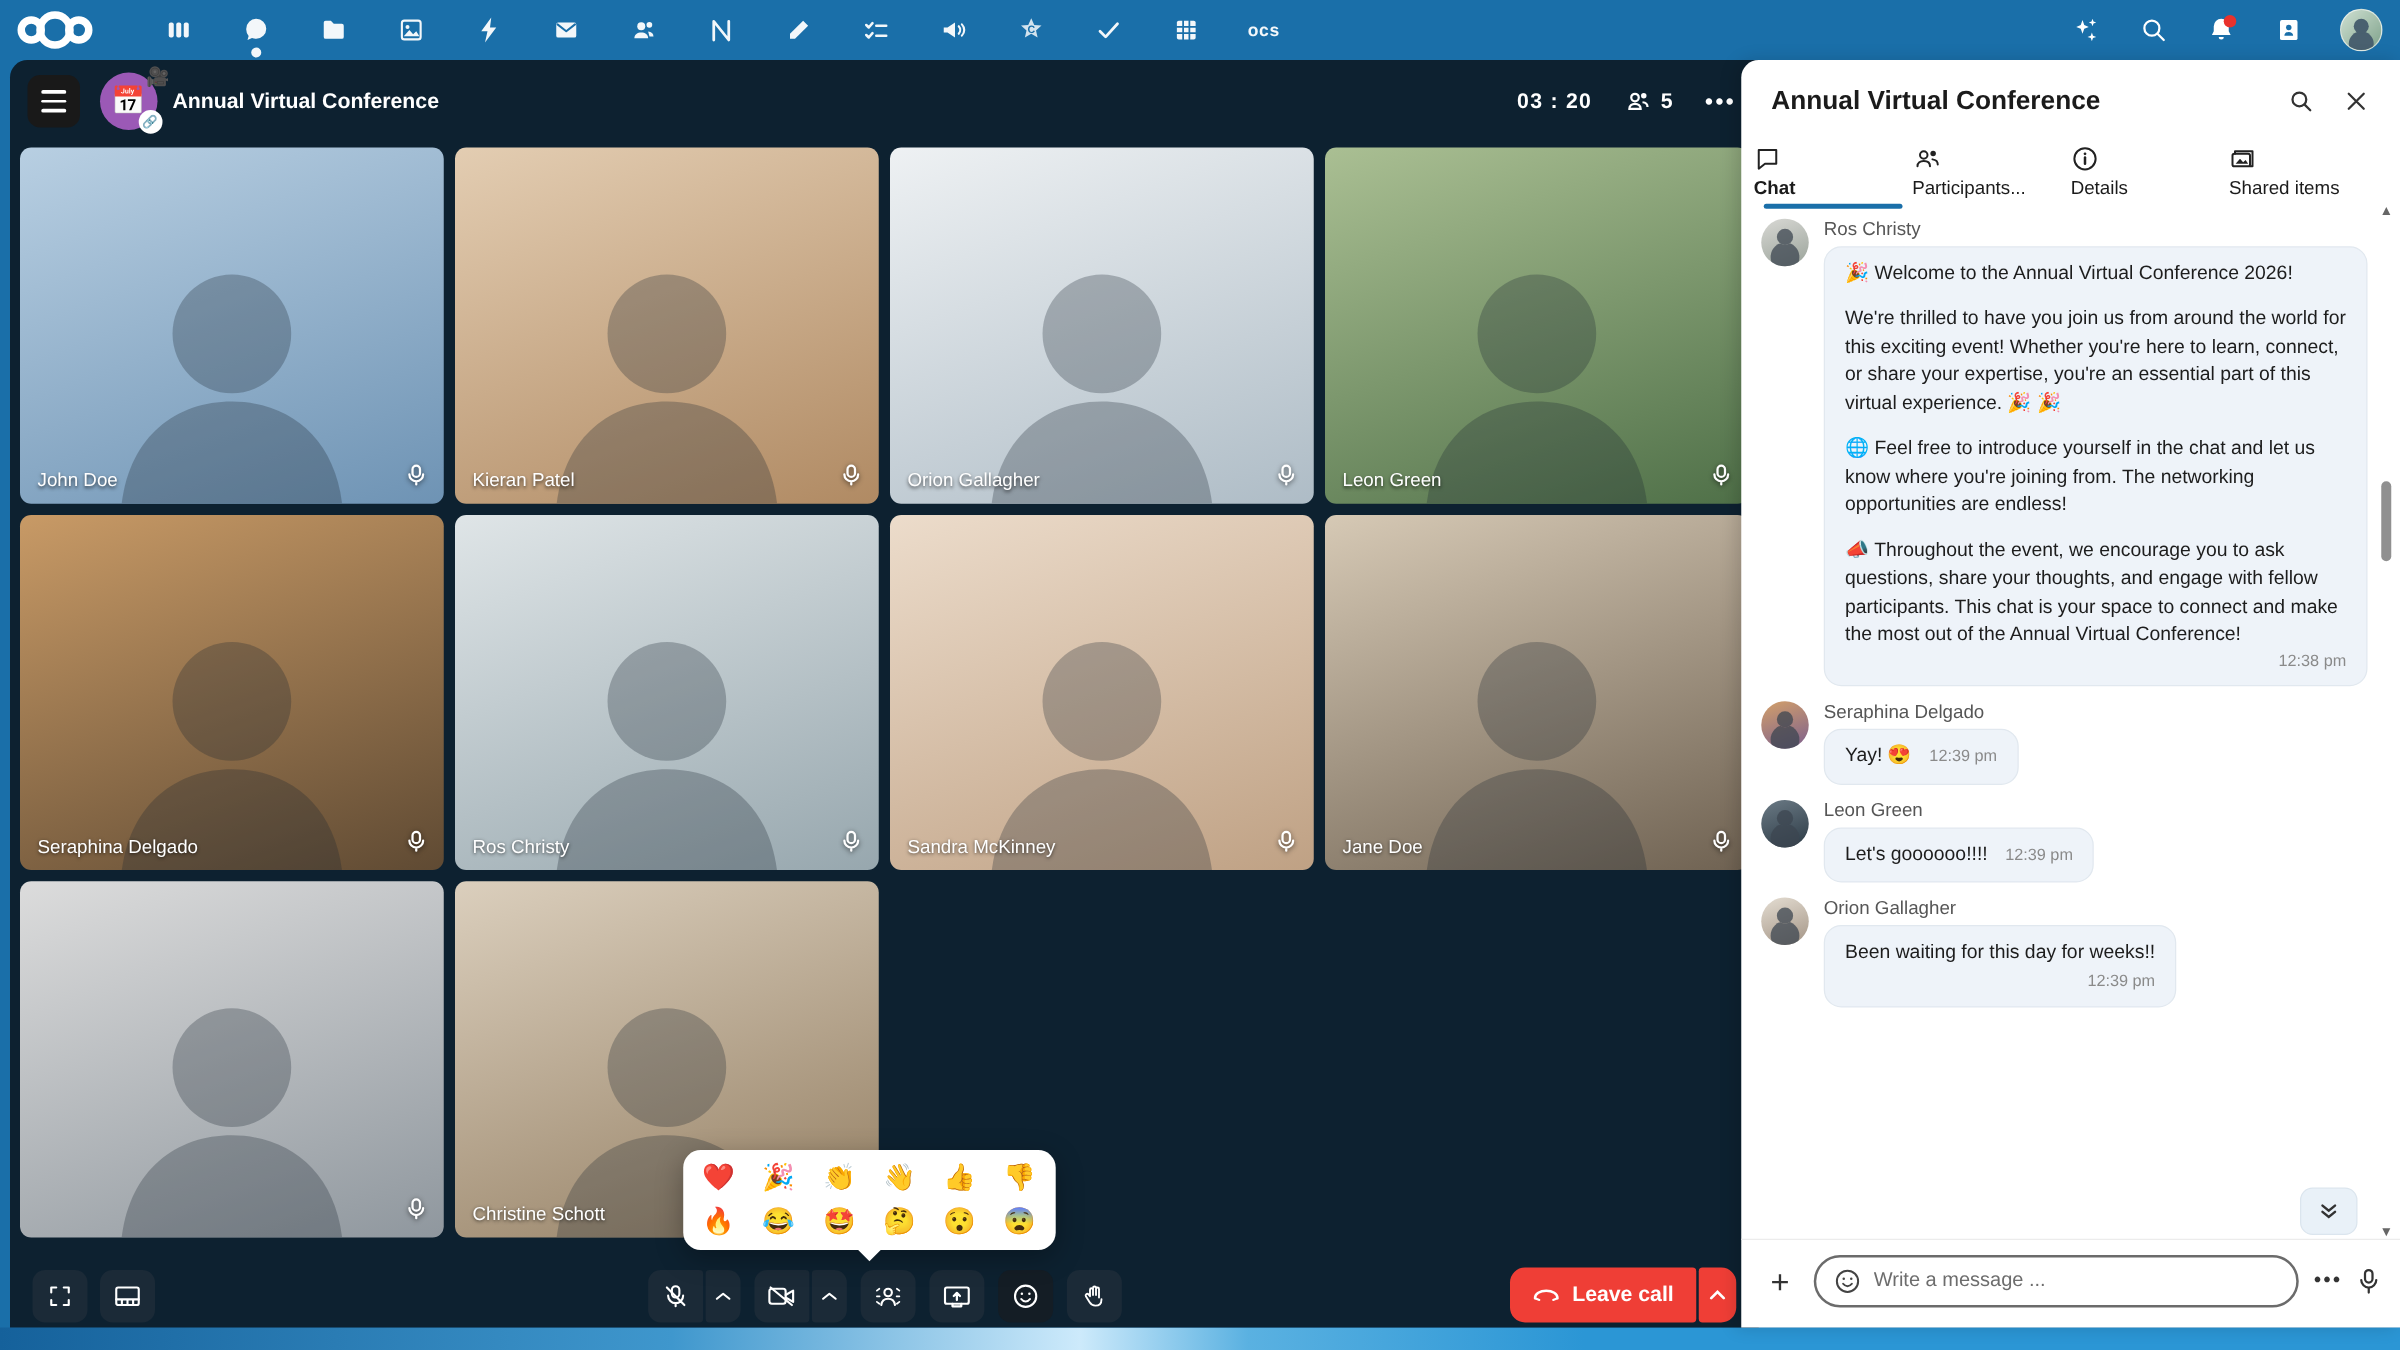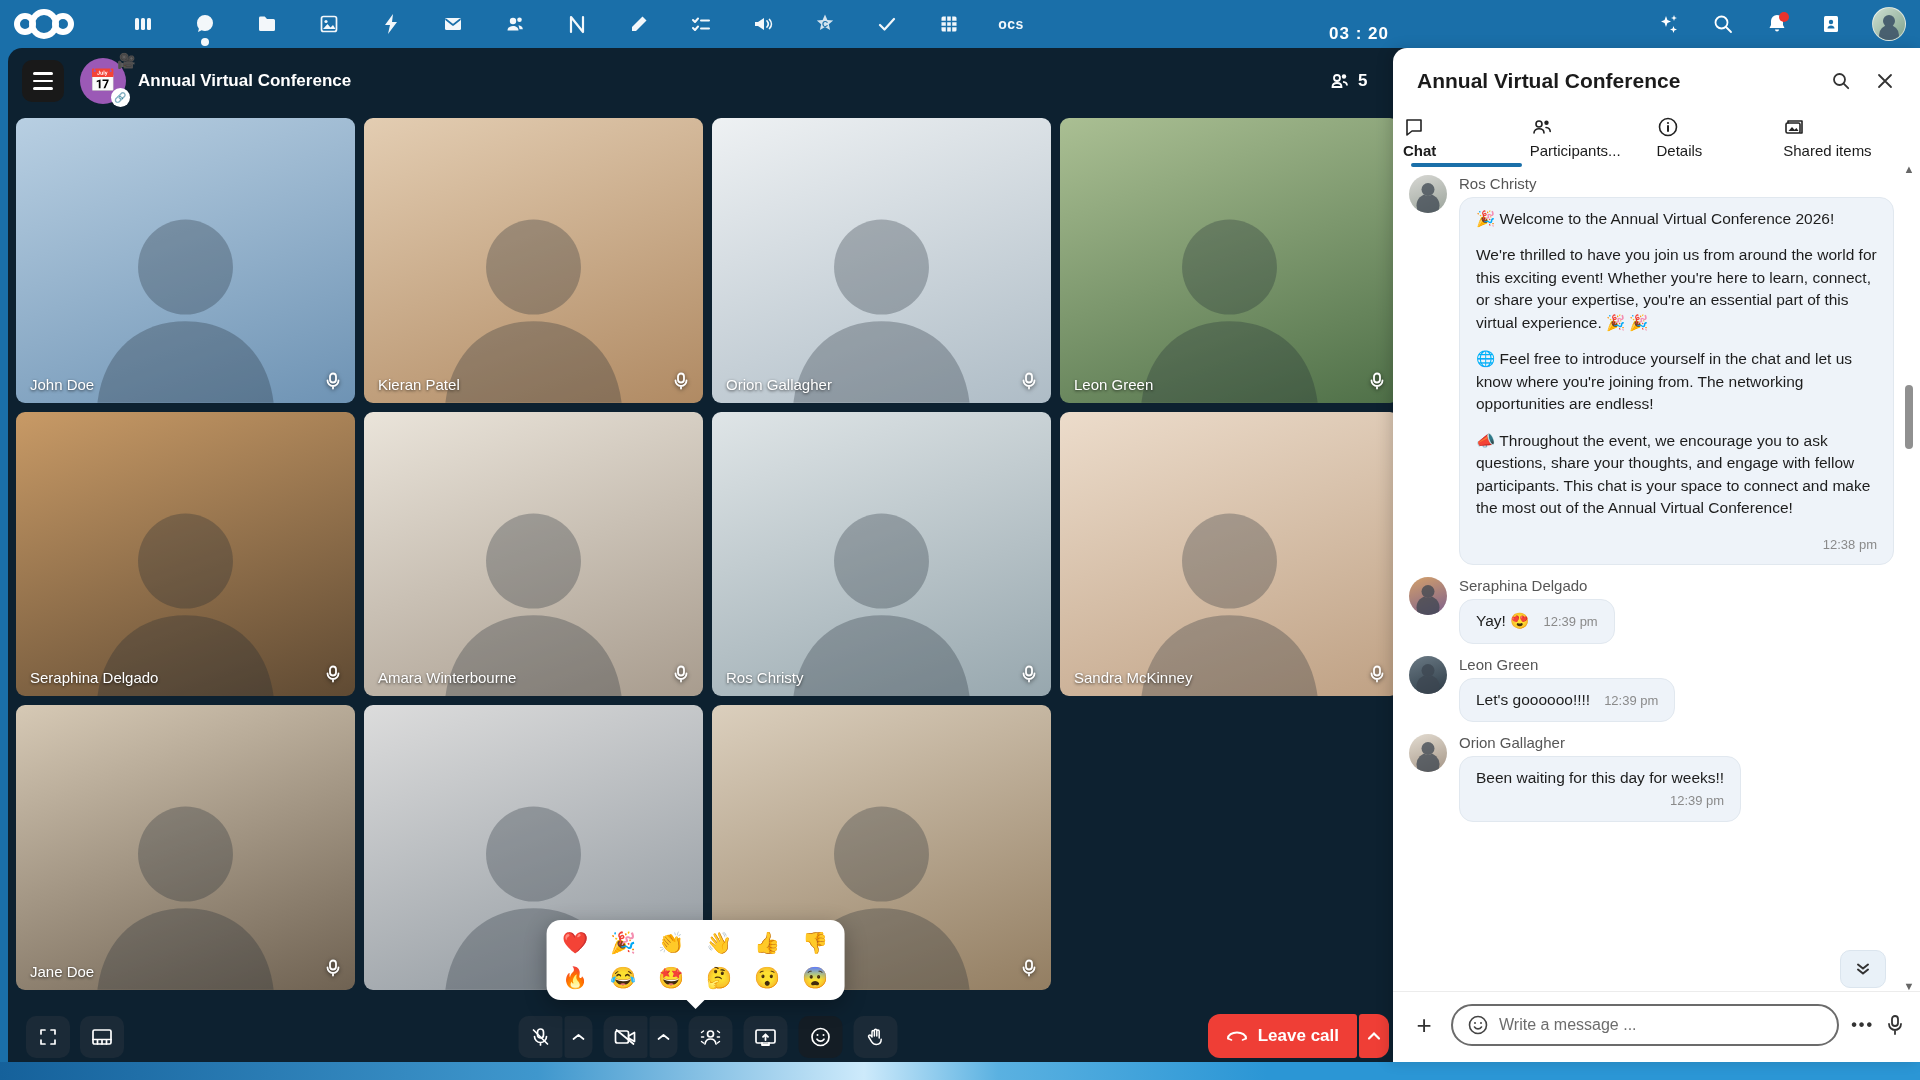--- a/index.html
+++ b/index.html
@@ -30,21 +30,21 @@
   .page { flex:1; display:flex; min-height:0; }
   .call-panel { flex:1; margin-left:8px; background:#0d2130; border-top-left-radius:14px; display:flex; flex-direction:column; position:relative; min-width:0; }
 
   .call-header { height:66px; display:flex; align-items:center; padding:0 18px 0 14px; flex:0 0 auto; }
   .hamburger { width:42px; height:42px; background:#191919; border-radius:10px; display:flex; flex-direction:column; align-items:center; justify-content:center; gap:5px; cursor:pointer; }
   .hamburger i { display:block; width:20px; height:2.6px; background:#fff; border-radius:2px; }
   .conv-avatar { width:46px; height:46px; border-radius:50%; background:#9b59b6; margin:0 12px 0 16px; position:relative; display:flex; align-items:center; justify-content:center; font-size:22px; }
   .cam-badge { position:absolute; top:-6px; right:-10px; font-size:15px; }
   .link-badge { position:absolute; bottom:-3px; right:-4px; width:19px; height:19px; background:#fff; border-radius:50%; font-size:10px; display:flex; align-items:center; justify-content:center; color:#222; }
   .call-title { color:#fff; font-size:17px; font-weight:bold; }
-  .call-header-right { margin-left:auto; display:flex; gap:26px; color:#fff;flex-direction:column; }
+  .call-header-right { margin-left:auto; display:flex; align-items:center; gap:26px; color:#fff; }
   .call-timer { font-size:17px; font-weight:bold; letter-spacing:1px; }
   .pcount { display:flex; align-items:center; gap:7px; font-size:17px; font-weight:bold; }
   .pcount svg { stroke:#fff; fill:none; stroke-width:1.8; }
   .dots { font-size:18px; letter-spacing:2px; font-weight:bold; cursor:pointer; }
 
   
   .video-grid { flex:1; display:grid; grid-template-columns:repeat(4,1fr); grid-template-rows:repeat(3,1fr); gap:9px; padding:4px 8px 6px 8px; min-height:0; }
   .tile { border-radius:9px; position:relative; overflow:hidden; }
   .tile .sil { position:absolute; inset:0; width:100%; height:100%; }
   .tile-name { position:absolute; left:14px; bottom:10px; color:#fff; font-size:15px; text-shadow:0 1px 3px rgba(0,0,0,.7); }
@@ -87,21 +87,21 @@
 
   .messages { flex:1; overflow:hidden; padding:6px 26px 6px 16px; position:relative; }
   .msg { display:flex; margin-bottom:4px; }
   .msg-avatar { width:38px; height:38px; border-radius:50%; flex:0 0 auto; margin:2px 12px 0 0; position:relative; overflow:hidden; }
   .msg-avatar:after { content:""; position:absolute; left:50%; top:8px; transform:translateX(-50%); width:13px; height:13px; border-radius:50%; background:rgba(60,70,80,.75); box-shadow:0 16px 0 5px rgba(60,70,80,.75); }
   .msg-body { flex:1; min-width:0; }
   .msg-sender { font-size:15px; color:#565656; margin:2px 0 5px; }
   .bubble { background:#eef3f9; border:1px solid #e1e8ef; border-radius:14px; padding:10px 16px; font-size:15.5px; color:#1d1d1d; line-height:1.45; display:inline-block; max-width:100%; }
   .bubble.block { display:block; }
   .bubble p { margin-bottom:14px; }
-  .bubble p:last-of-type { margin-bottom:16px; }
+  .bubble p:last-of-type { margin-bottom:0; }
   .bubble-time { font-size:13px; color:#8a8a8a; text-align:right; }
   .inline-bubble { display:inline-flex; align-items:baseline; gap:14px; }
   .inline-bubble .txt { font-size:15.5px; color:#1d1d1d; }
   .inline-bubble .t { font-size:13px; color:#8a8a8a; }
 
   .scroll-bottom { position:absolute; right:34px; bottom:74px; width:46px; height:38px; background:#e9f1f8; border:1px solid #dbe5ee; border-radius:10px; display:flex; align-items:center; justify-content:center; cursor:pointer; z-index:4; }
   .scroll-bottom svg { stroke:#333; fill:none; stroke-width:2; stroke-linecap:round; }
 
   .sb-scrollbar { position:absolute; top:116px; bottom:70px; right:4px; width:14px; display:flex; flex-direction:column; align-items:center; }
   .sb-arrow { color:#666; font-size:11px; line-height:1; cursor:pointer; }
@@ -333,33 +333,20 @@
             </svg></span>
       </div>
       <div class="tile" style="background: linear-gradient(160deg, rgb(200, 154, 102), rgb(95, 74, 51));">
         <svg class="sil" viewBox="0 0 100 70" preserveAspectRatio="xMidYMax meet">
             <g fill="rgba(25,35,45,.28)">
               <circle cx="50" cy="30" r="14"></circle>
               <path d="M24 70c2-16 13-24 26-24s24 8 26 24z"></path>
             </g>
           </svg>
         <span class="tile-name">Seraphina Delgado</span>
-        <span class="tile-mic"><svg width="16" height="18" viewBox="0 0 16 18">
-              <rect x="5" y="1.5" width="6" height="9" rx="3"></rect>
-              <path d="M2.5 8.5a5.5 5.5 0 0 0 11 0M8 14v2.5"></path>
-            </svg></span>
-      </div>
-      <div class="tile" style="background: linear-gradient(160deg, rgb(234, 228, 218), rgb(168, 156, 142));">
-        <svg class="sil" viewBox="0 0 100 70" preserveAspectRatio="xMidYMax meet">
-            <g fill="rgba(25,35,45,.28)">
-              <circle cx="50" cy="30" r="14"></circle>
-              <path d="M24 70c2-16 13-24 26-24s24 8 26 24z"></path>
-            </g>
-          </svg>
-        <span class="tile-name">Amara Winterbourne</span>
         <span class="tile-mic"><svg width="16" height="18" viewBox="0 0 16 18">
               <rect x="5" y="1.5" width="6" height="9" rx="3"></rect>
               <path d="M2.5 8.5a5.5 5.5 0 0 0 11 0M8 14v2.5"></path>
             </svg></span>
       </div>
       <div class="tile" style="background: linear-gradient(160deg, rgb(223, 229, 231), rgb(151, 167, 174));">
         <svg class="sil" viewBox="0 0 100 70" preserveAspectRatio="xMidYMax meet">
             <g fill="rgba(25,35,45,.28)">
               <circle cx="50" cy="30" r="14"></circle>
               <path d="M24 70c2-16 13-24 26-24s24 8 26 24z"></path>

